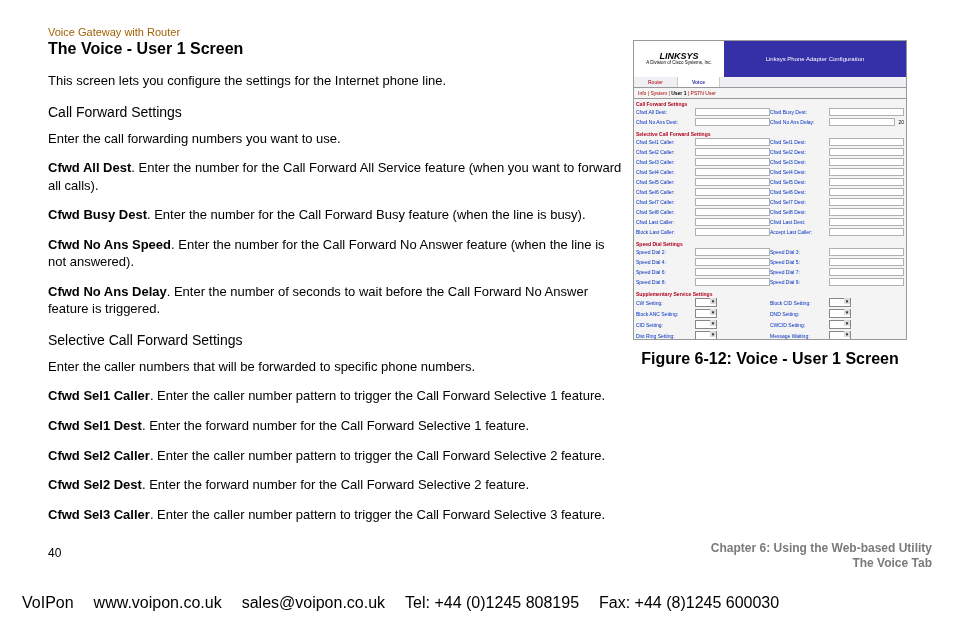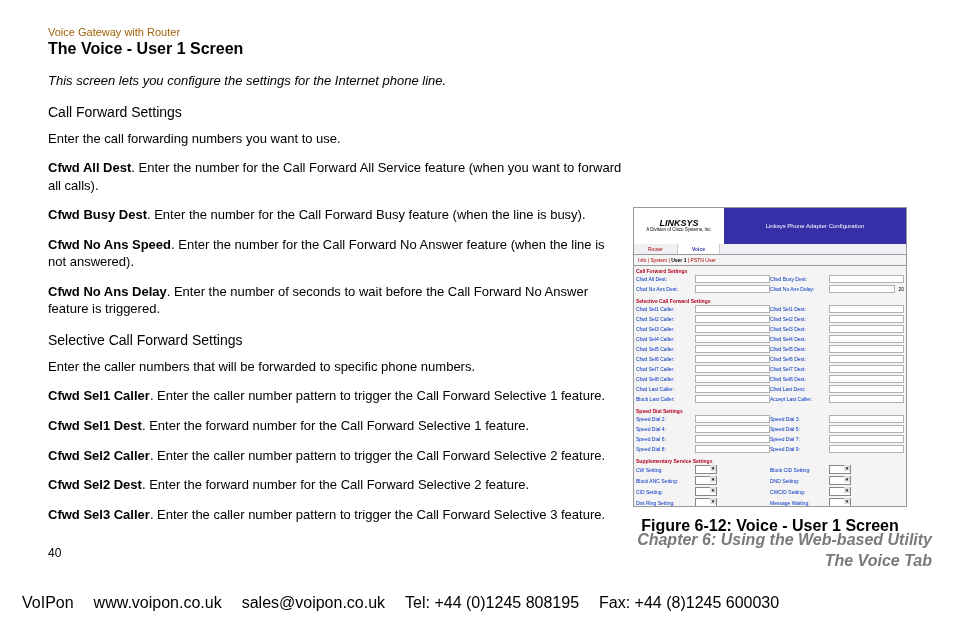--- a/index.html
+++ b/index.html
@@ -22,36 +22,35 @@
     margin-bottom: 2px;
   }
   .title {
     font-size: 16px;
     font-weight: bold;
     margin-bottom: 14px;
   }
   .intro {
     font-size: 13px;
     margin-bottom: 14px;
-    font-style: italic;
   }
   .section-title {
     font-size: 14px;
     margin-bottom: 10px;
     margin-top: 14px;
   }
   .para {
     font-size: 13px;
     margin: 0 0 12px 0;
     line-height: 1.35;
     max-width: 610px;
   }
   .content-row {
     display: flex;
-    align-items: flex-end;
+    align-items: flex-start;
     gap: 12px;
   }
   .left-col { flex: 1; }
   .right-col {
     width: 272px;
     flex-shrink: 0;
     display: flex;
     flex-direction: column;
     align-items: center;
   }
@@ -153,26 +152,25 @@
   .page-number {
     position: absolute;
     left: 48px;
     bottom: 58px;
     font-size: 12px;
   }
   .chapter-info {
     position: absolute;
     right: 22px;
     bottom: 46px;
-    font-size: 16px;
+    font-size: 12px;
     font-weight: bold;
     color: #7a7a7a;
     text-align: right;
     line-height: 1.3;
-    font-style: italic;
   }
   .footer {
     position: absolute;
     bottom: 6px;
     left: 0;
     right: 0;
     font-size: 16px;
     text-align: left;
     padding: 0 22px;
     display:flex;

